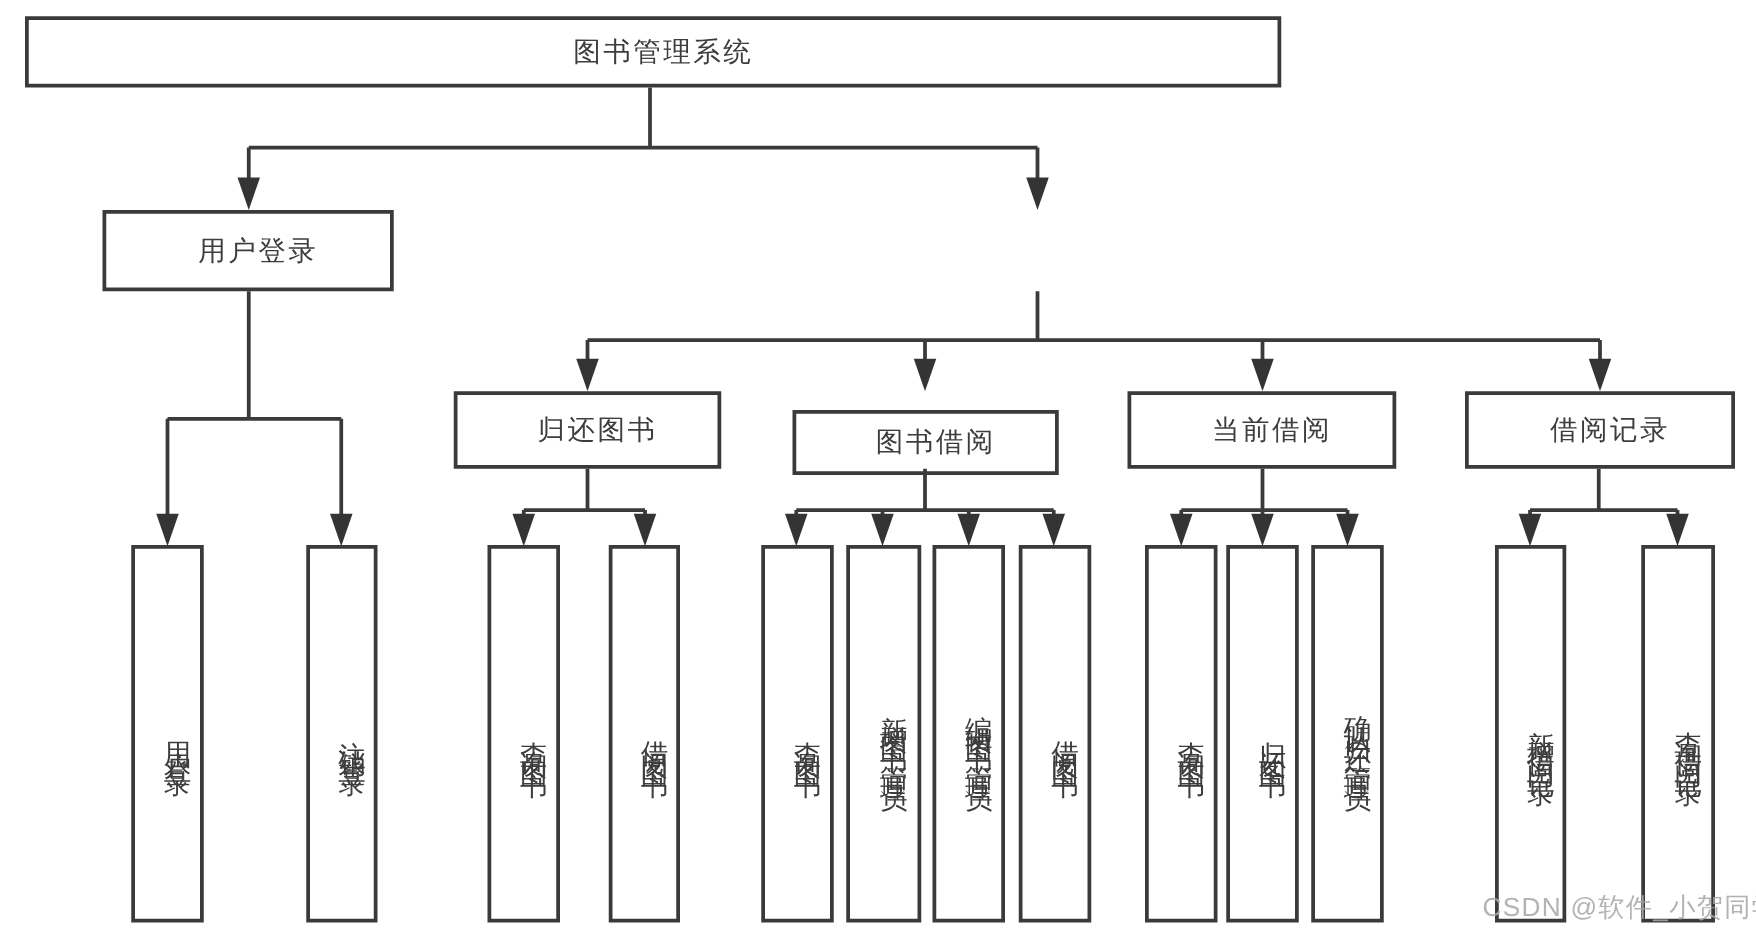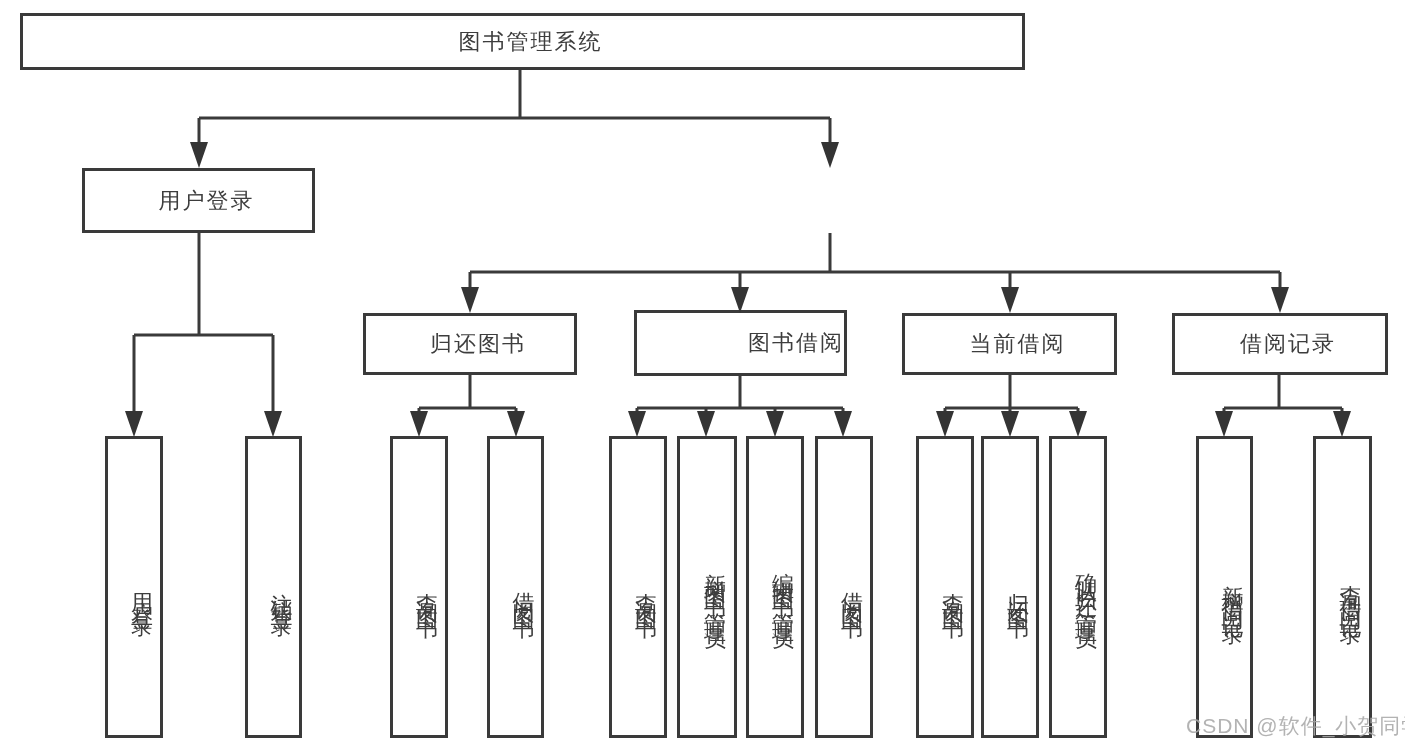--- a/index.html
+++ b/index.html
@@ -73,21 +73,21 @@
   </div>
 
   <div class="node vbox" style="left:245px; top:436px; width:57px; height:302px;">
     <span>注销登录</span>
   </div>
 
   <div class="node hbox" style="left:363px; top:313px; width:214px; height:62px;">
     <span>归还图书</span>
   </div>
 
-  <div class="node hbox" style="left:634px; top:310px; width:213px; height:66px;justify-content:flex-end;">
+  <div class="node hbox" style="left:634px; top:328px; width:213px; height:52px;">
     <span>图书借阅</span>
   </div>
 
   <div class="node hbox" style="left:902px; top:313px; width:215px; height:62px;align-items:center;">
     <span>当前借阅</span>
   </div>
 
   <div class="node hbox" style="left:1172px; top:313px; width:216px; height:62px;">
     <span>借阅记录</span>
   </div>

